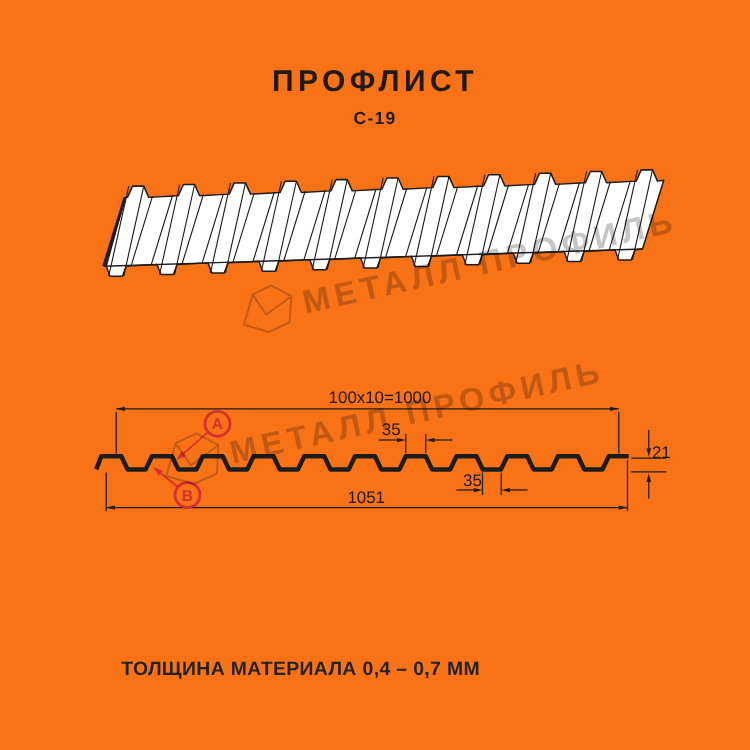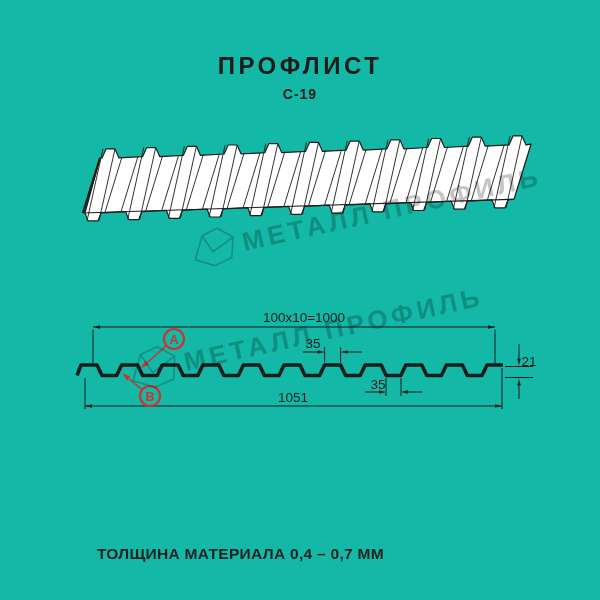--- a/index.html
+++ b/index.html
@@ -1,29 +1,29 @@
 <!DOCTYPE html>
 <html><head>
 <meta charset="utf-8">
 <style>
   html,body{margin:0;padding:0;background:#ffffff;}
   .stage{
-    position:relative;width:600px;height:600px;background:#14b8a6;overflow:hidden;
+    position:relative;width:600px;height:600px;background:#f97316;overflow:hidden;
     font-family:"Liberation Sans", sans-serif;
   }
   .title{
     position:absolute;top:52px;left:0;width:600px;text-align:center;
     font-size:24px;font-weight:800;letter-spacing:3.5px;color:#1e1b1b;
   }
   .subtitle{
     position:absolute;top:86px;left:0;width:600px;text-align:center;
     font-size:14px;font-weight:600;letter-spacing:1px;color:#1e1b1b;
   }
   .footer-note{
-    position:absolute;top:545px;left:0;width:481px;text-align:center;
+    position:absolute;top:527px;left:0;width:481px;text-align:center;
     font-size:15.5px;font-weight:700;letter-spacing:0.3px;color:#222222;
   }
   svg{position:absolute;top:0;left:0;}
   .dim-text{font-family:"Liberation Sans",sans-serif;font-size:13.5px;fill:#1a1a1a;}
   .callout-text{font-family:"Liberation Sans",sans-serif;font-size:12.5px;font-weight:bold;fill:#d53030;}
   .wm-text{font-family:"Liberation Sans",sans-serif;font-size:26px;font-weight:bold;
            fill:#c6c6c6;letter-spacing:4px;}
 </style>
 </head>
 <body>

